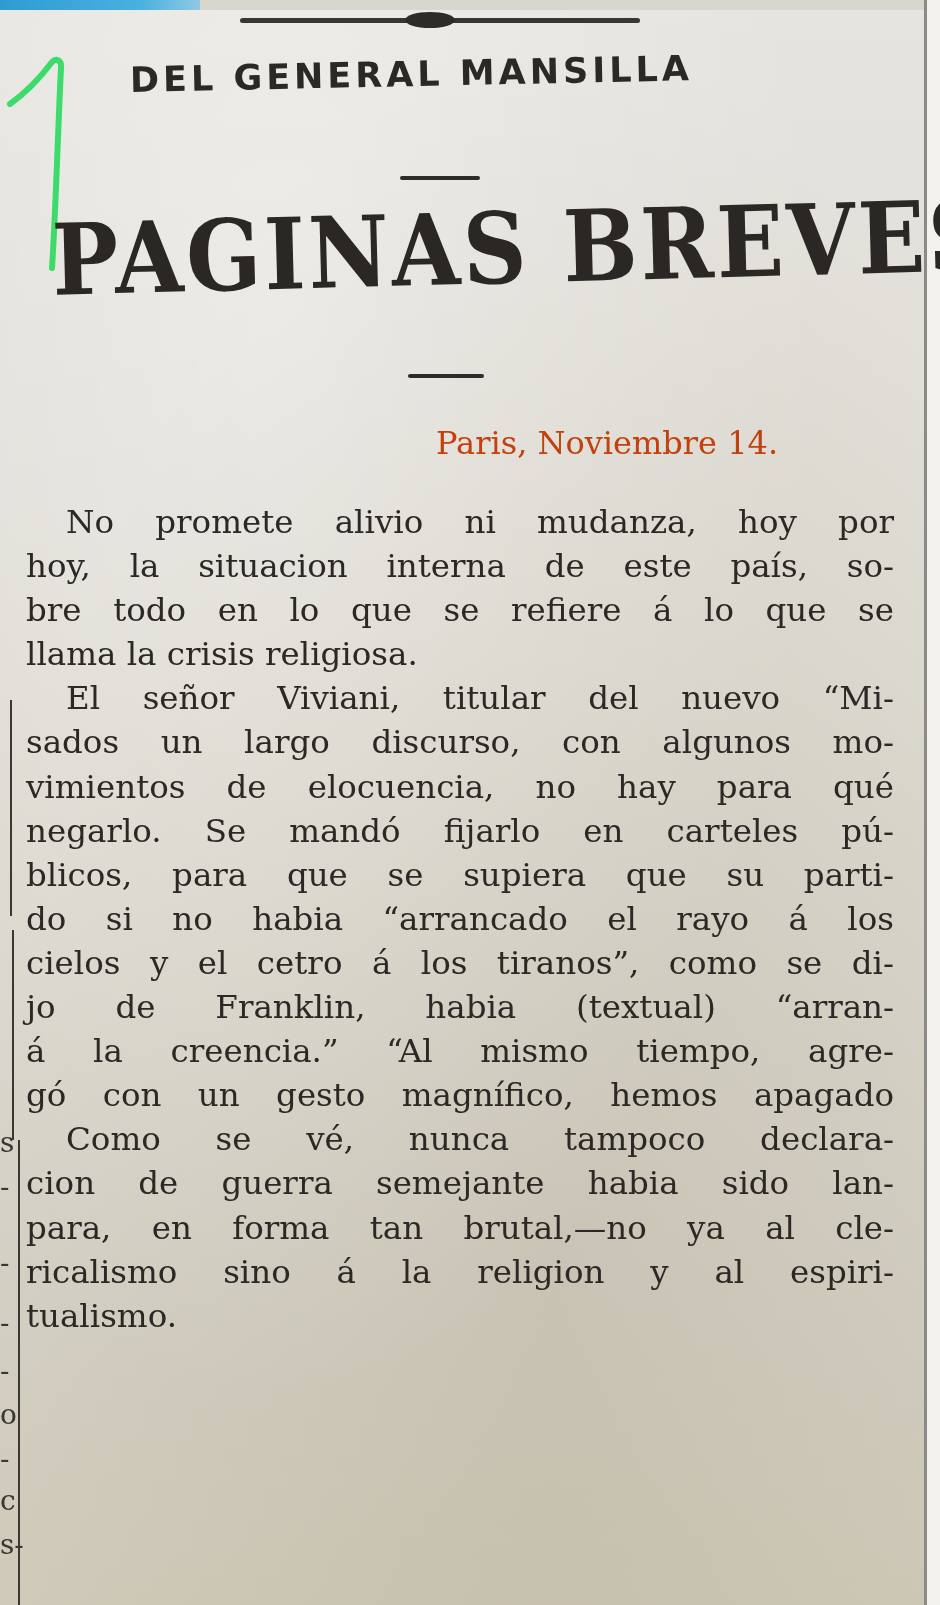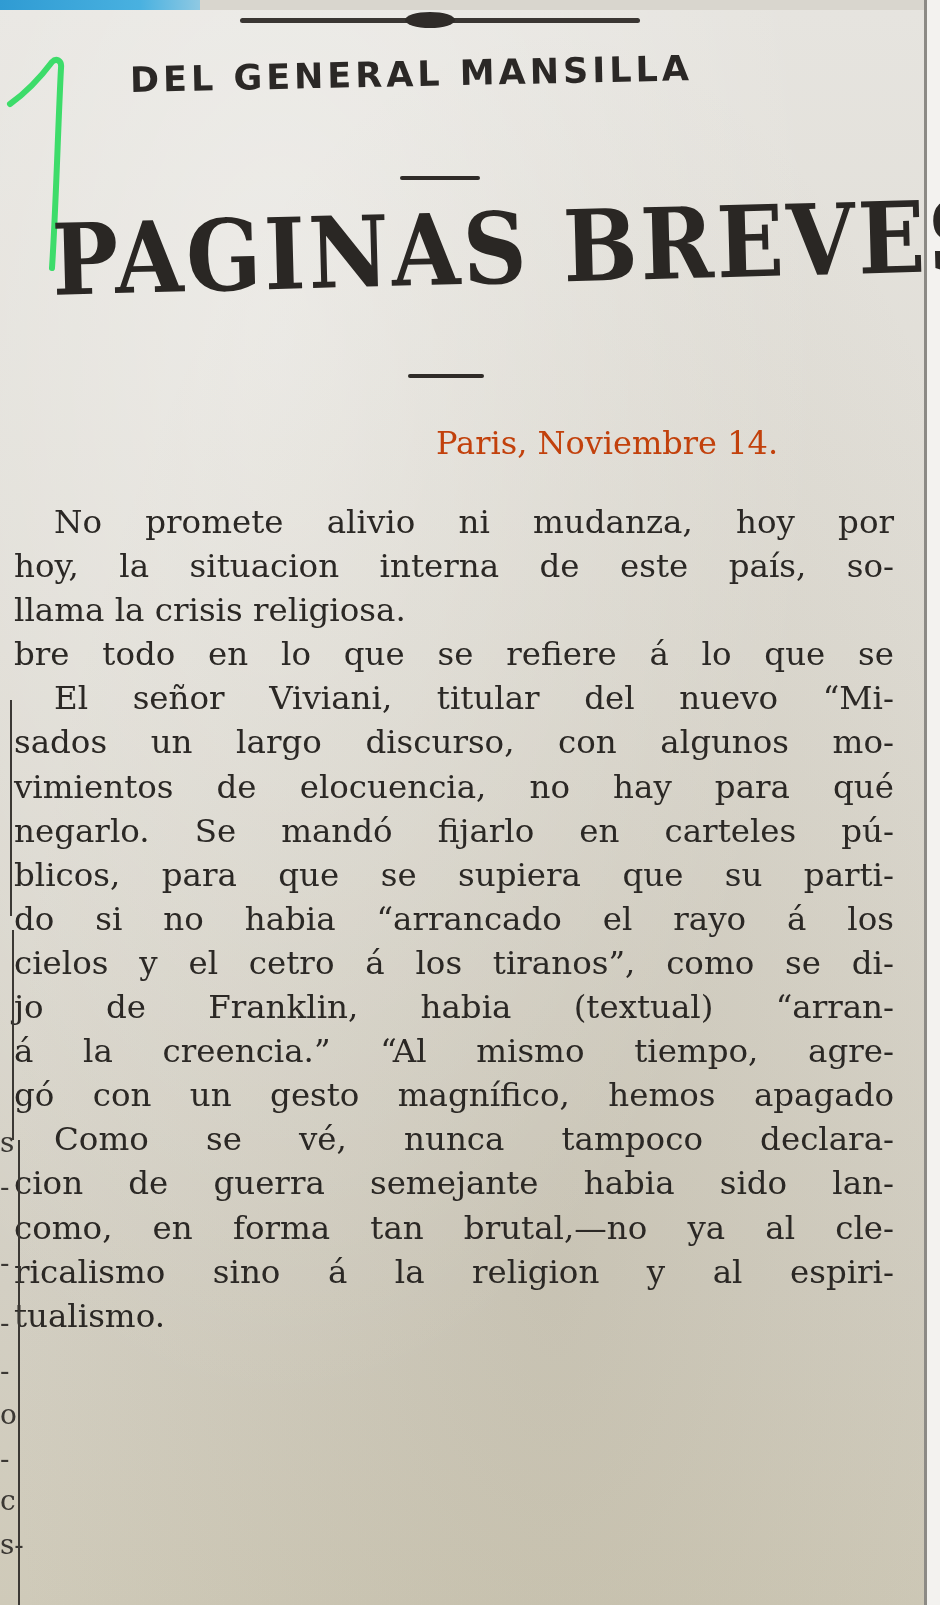--- a/index.html
+++ b/index.html
@@ -55,21 +55,21 @@
     white-space:nowrap;
   }
   .dateline {
     position:absolute; left:436px; top:424px;
     font-size:32px; color:#c2410c; white-space:nowrap;
   }
   .body-text {
     position:absolute; left:14px; top:500px; width:880px;
     font-size:32.5px; line-height:44.1px; color:#2b2825;
   }
-  .line { white-space:nowrap; display:block; text-align:justify; text-align-last:justify; }
+  .line { white-space:nowrap; display:block; text-align:justify; text-align-last:justify;margin-left:12px; }
   .line.last { text-align-last:left; }
   .indent { padding-left:40px; }
   .col-rule {
     position:absolute; width:2px; background:#3b3834;
   }
   .margin-glyph {
     position:absolute; left:0px; font-size:28px; color:#3b3834;
   }
 </style>
 </head>
@@ -94,39 +94,39 @@
 <div class="headline">PAGINAS BREVES</div>
 
 <div class="short-rule" style="left:408px; top:374px; width:76px;"></div>
 
 <div class="dateline">Paris, Noviembre 14.</div>
 
 <div class="body-text">
   <div>
     <span class="line indent">No promete alivio ni mudanza, hoy por</span>
     <span class="line">hoy, la situacion interna de este país, so-</span>
+    <span class="line">bre todo en lo que se refiere á lo que se</span>
     <span class="line last">llama la crisis religiosa.</span>
-    <span class="line">bre todo en lo que se refiere á lo que se</span>
   </div>
   <div>
     <span class="line indent">El señor Viviani, titular del nuevo “Mi-</span>
     <span class="line">sados un largo discurso, con algunos mo-</span>
     <span class="line">vimientos de elocuencia, no hay para qué</span>
     <span class="line">negarlo. Se mandó fijarlo en carteles pú-</span>
     <span class="line">blicos, para que se supiera que su parti-</span>
     <span class="line">do si no habia “arrancado el rayo á los</span>
     <span class="line">cielos y el cetro á los tiranos”, como se di-</span>
     <span class="line">jo de Franklin, habia (textual) “arran-</span>
     <span class="line">á la creencia.” “Al mismo tiempo, agre-</span>
     <span class="line">gó con un gesto magnífico, hemos apagado</span>
   </div>
   <div>
     <span class="line indent">Como se vé, nunca tampoco declara-</span>
     <span class="line">cion de guerra semejante habia sido lan-</span>
-    <span class="line">como, en forma tan brutal,—no ya al cle-</span>
+    <span class="line">para, en forma tan brutal,—no ya al cle-</span>
     <span class="line">ricalismo sino á la religion y al espiri-</span>
     <span class="line last">tualismo.</span>
   </div>
 </div>
 
 <div class="col-rule" style="left:10px; top:700px; height:216px;"></div>
 <div class="col-rule" style="left:12px; top:930px; height:210px;"></div>
 <div class="col-rule" style="left:18px; top:1140px; height:465px;"></div>
 
 <span class="margin-glyph" style="top:1126px;">s</span>

